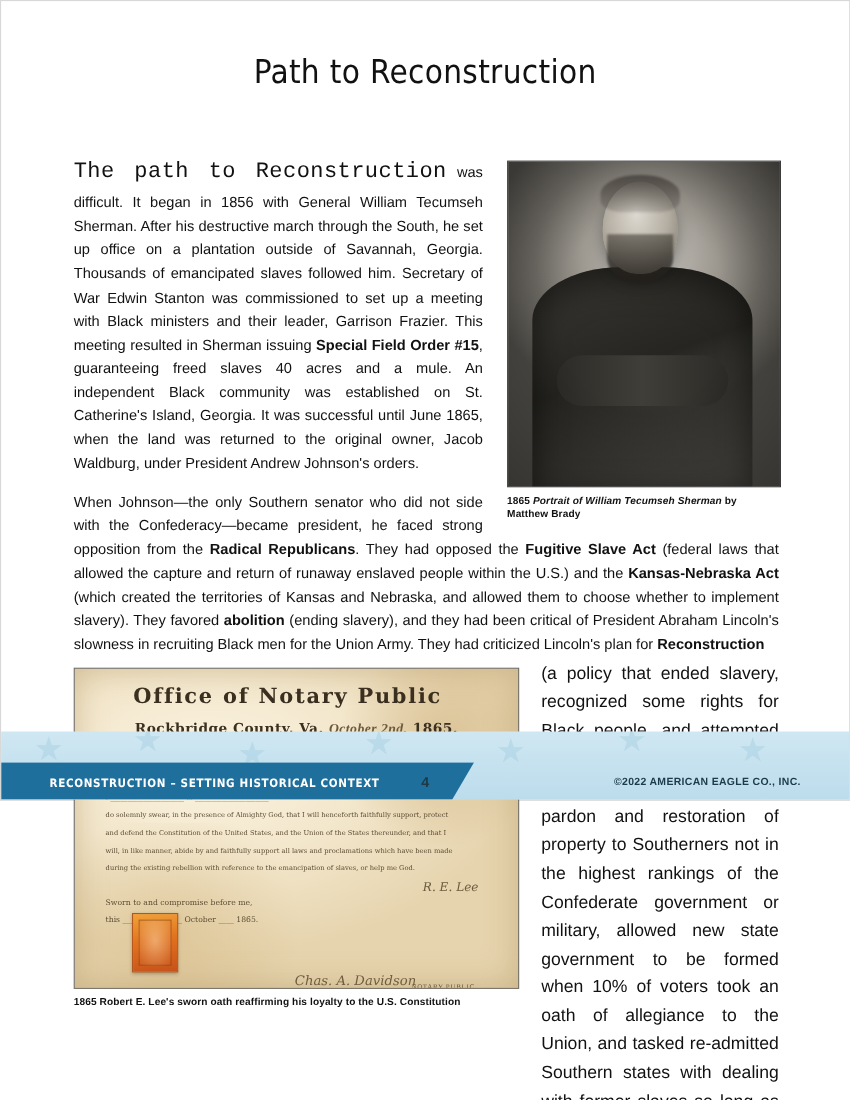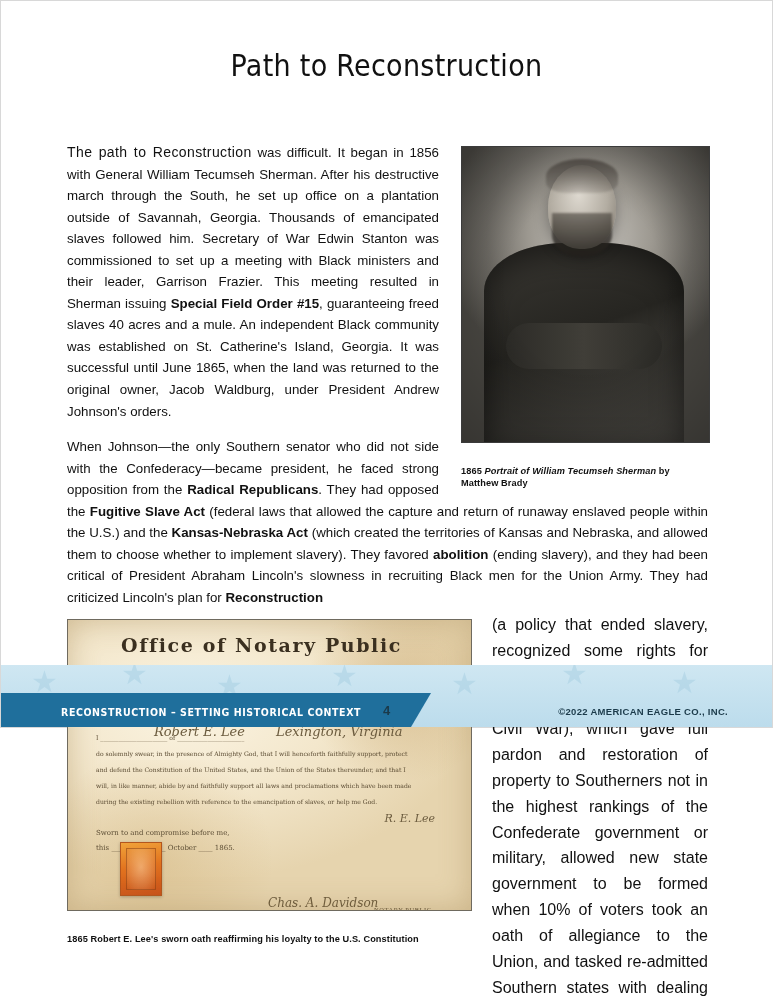--- a/index.html
+++ b/index.html
@@ -44,22 +44,22 @@
   }
 
   .body-text {
     font-size: 13.3px;
     line-height: 1.62;
     text-align: justify;
     color: #111111;
   }
 
   .lead-in {
-    font-family: Liberation Sans, sans-serif;
-    font-size: 14px;
+    font-family: Liberation Mono, monospace;
+    font-size: 20px;
     letter-spacing: 0.4px;
     color: #111111;
   }
 
   b, strong { font-weight: bold; }
 
   
   .top-section {
     position: relative;
     min-height: 330px;
@@ -121,21 +121,21 @@
   }
   .sherman-photo .vignette {
     position: absolute;
     inset: 0;
     background: radial-gradient(ellipse 78% 74% at 50% 46%, rgba(0,0,0,0) 40%, rgba(0,0,0,0.28) 100%);
   }
   .caption {
     font-size: 9.2px;
     line-height: 1.35;
     color: #111111;
-    margin-top: 22px;
+    margin-top: 6px;
     text-align: left;
     font-weight: bold;
     letter-spacing: 0.1px;
   }
   .caption .it { font-style: italic; }
 
   p.para { margin: 0 0 14px 0; }
   p.para.tight { margin-bottom: 0; }
 
   
@@ -307,21 +307,20 @@
   }
   .footer-left-label {
     position: absolute;
     left: 44px;
     bottom: 9px;
     color: #ffffff;
     font-size: 10.5px;
     font-weight: bold;
     letter-spacing: 0.6px;
     font-family: "DejaVu Sans Condensed", "Liberation Sans Narrow", "Liberation Sans", sans-serif;
-    margin-left: 16px;
   }
   .footer-page {
     position: absolute;
     left: 0; right: 0; bottom: 9px;
     text-align: center;
     color: #1b3a4a;
     font-size: 13px;
     font-weight: bold;
   }
   .footer-right {

